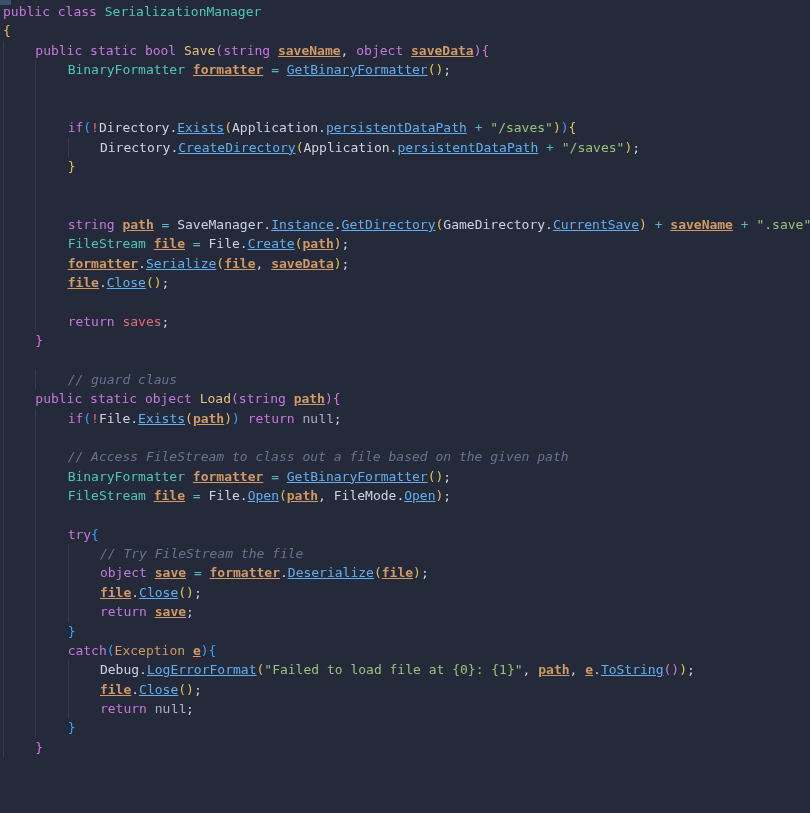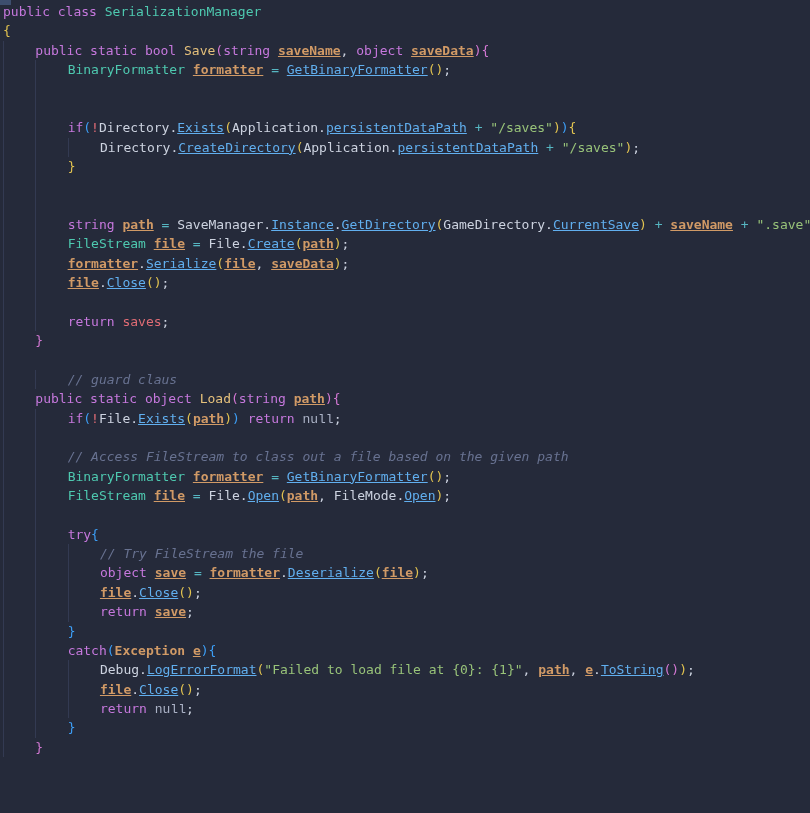--- a/index.html
+++ b/index.html
@@ -18,21 +18,21 @@
     position:relative;width:810px;height:813px;box-sizing:border-box;
     padding:2px 0 0 3px;font-size:13px;line-height:19.36px;
   }
   .line{white-space:pre;height:19.36px;}
   .indent-unit{display:inline-block;white-space:pre;border-left:1px solid var(--guide);}
   .tk-k{color:var(--keyword);}
   .tk-t{color:var(--type);margin-top:18px;}
   .tk-fn{color:var(--member);text-decoration:underline;}
   .tk-fd{color:var(--funcdecl);}
   .tk-v{color:var(--variable);font-weight:bold;text-decoration:underline;}
-  .tk-o{color:var(--variable);font-weight:bold;}
+  .tk-o{color:var(--variable);}
   .tk-s{color:var(--string);}
   .tk-c{color:var(--comment);font-style:italic;}
   .tk-w{color:var(--fg);}
   .tk-r{color:var(--red);}
   .tk-n{color:var(--nullc);font-family:Liberation Mono, monospace;}
   .tk-op{color:var(--operator);}
   .tk-b1{color:var(--bracket1);}
   .tk-b2{color:var(--bracket2);}
   .tk-b3{color:var(--bracket3);}
   .top-artifact{position:absolute;top:0;left:0;width:11px;height:5px;background:var(--artifact);}

